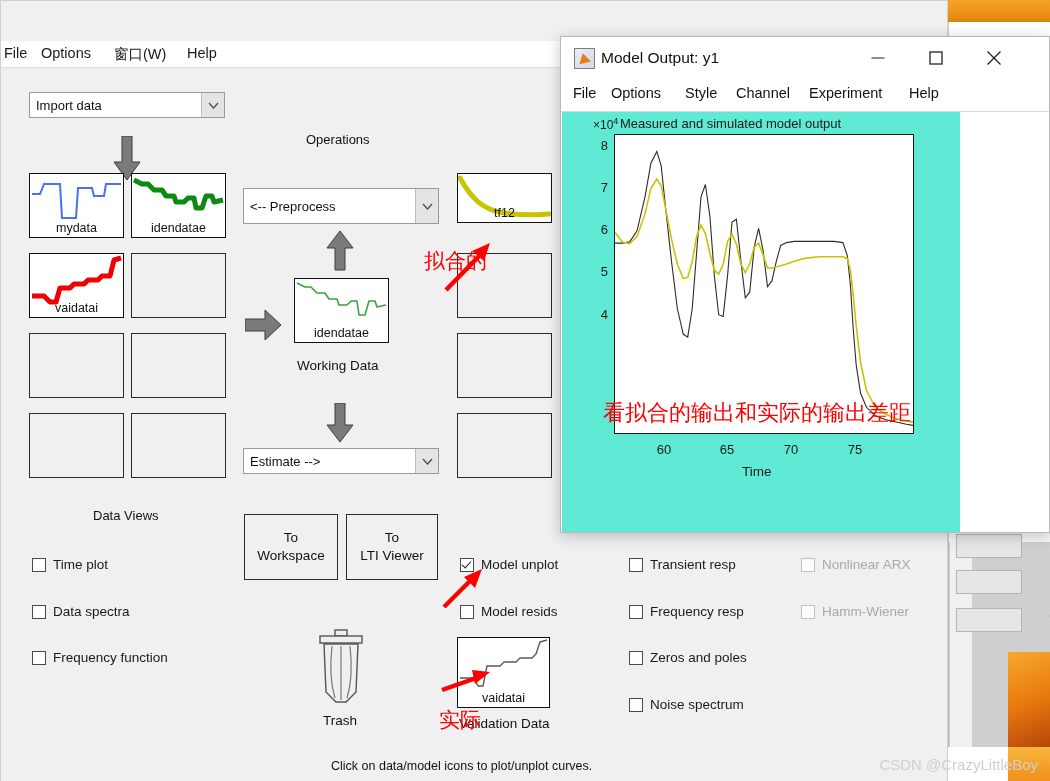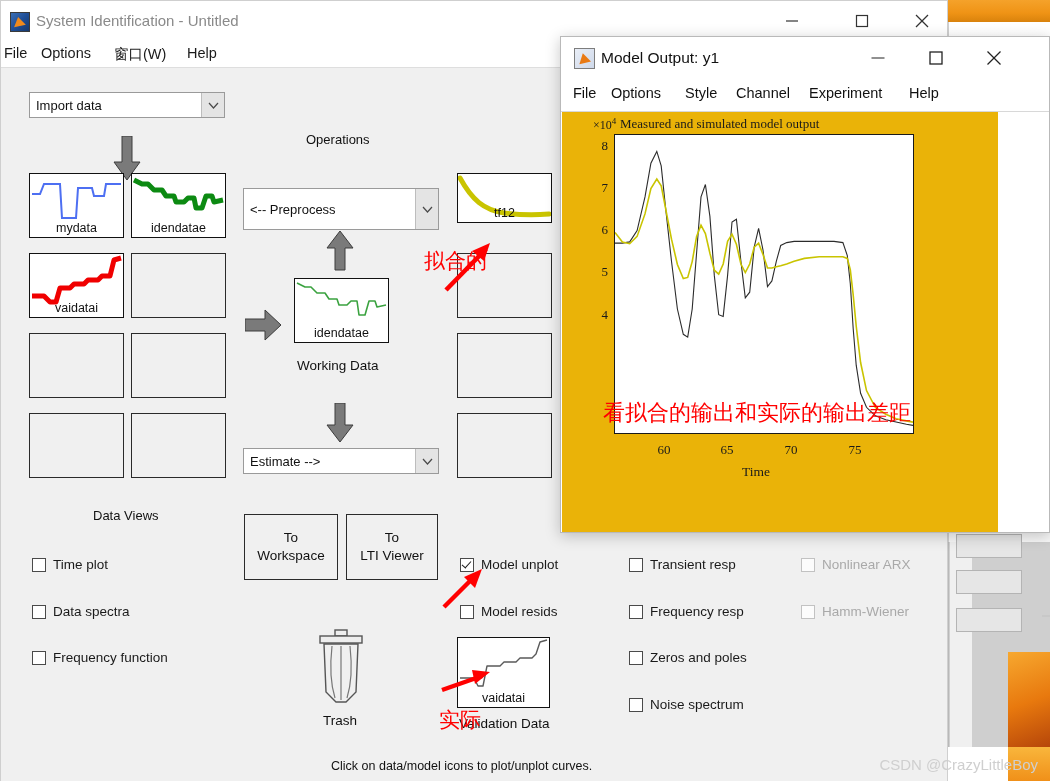--- a/index.html
+++ b/index.html
@@ -86,21 +86,21 @@
   .mo-titlebar{position:absolute;left:0;top:0;width:488px;height:42px;background:#ffffff;}
   .mo-icon{position:absolute;left:13px;top:11px;width:19px;height:19px;
      background:linear-gradient(135deg,#e9eef7 0%,#cfd9ea 100%);border:1px solid #7d7d7d;}
   .mo-icon:after{content:"";position:absolute;left:3px;top:4px;width:0;height:0;
      border-left:6px solid transparent;border-right:6px solid transparent;border-bottom:10px solid #e97a14;transform:rotate(-14deg);}
   .mo-title{position:absolute;left:40px;top:12px;font-size:15.5px;color:#111;white-space:nowrap;}
   .mo-btn{position:absolute;top:0;width:58px;height:42px;}
   .mo-btn svg{position:absolute;left:50%;top:50%;transform:translate(-50%,-50%);}
   .mo-menubar{position:absolute;left:0;top:42px;width:488px;height:32px;background:#ffffff;border-bottom:1px solid #d8d8d8;}
   .mo-menu{position:absolute;top:6px;font-size:14.5px;color:#111;white-space:nowrap;}
-  .mo-canvas{position:absolute;left:1px;top:75px;width:436px;height:420px;background:#eab308;font-family:Liberation Serif, serif;}
+  .mo-canvas{position:absolute;left:1px;top:75px;width:398px;height:420px;background:#5eead4;}
 
   .plot-title{position:absolute;left:58px;top:4px;font-size:13px;color:#1a1a1a;white-space:nowrap;}
   .plot-exp{position:absolute;left:31px;top:4px;font-size:12px;color:#1a1a1a;white-space:nowrap;}
   .plot-exp sup{font-size:9px;}
   .axes{position:absolute;left:52px;top:22px;width:300px;height:300px;background:#ffffff;border:1px solid #1a1a1a;box-sizing:border-box;}
   .ytick{position:absolute;right:0;font-size:13px;color:#1a1a1a;text-align:right;width:20px;}
   .xtick{position:absolute;font-size:13px;color:#1a1a1a;text-align:center;width:26px;}
   .xlabel{position:absolute;font-size:13.5px;color:#1a1a1a;}
   .bestfits{position:absolute;left:364px;top:22px;width:115px;height:300px;background:#ffffff;border:1px solid #1a1a1a;box-sizing:border-box;}
   .bestfits .bf-title{position:absolute;left:0;right:0;top:10px;text-align:center;font-size:13.5px;color:#111;font-weight:600;}
@@ -123,40 +123,20 @@
   <div class="bg-field" style="top:534px"></div>
   <div class="bg-field" style="top:570px"></div>
   <div class="bg-field" style="top:608px"></div>
   <div class="bg-thin-line"></div>
   <div class="bg-orange-bottom"></div>
   <div class="bg-orange-bottom2"></div>
 </div>
 
 <div id="sysid-window">
 
-  <div class="sid-titlebar">
-    <div class="sid-title-icon"></div>
-    <div class="sid-title-text">System Identification - Untitled</div>
-    <div class="sid-btn" style="left:768px">
-      <svg width="14" height="14" viewBox="0 0 14 14">
-          <line x1="1" y1="7" x2="13" y2="7" stroke="#333" stroke-width="1.2"></line>
-        </svg>
-    </div>
-    <div class="sid-btn" style="left:838px">
-      <svg width="14" height="14" viewBox="0 0 14 14">
-          <rect x="1.5" y="1.5" width="11" height="11" fill="none" stroke="#333" stroke-width="1.2"></rect>
-        </svg>
-    </div>
-    <div class="sid-btn" style="left:898px">
-      <svg width="16" height="16" viewBox="0 0 16 16">
-          <line x1="2" y1="2" x2="14" y2="14" stroke="#333" stroke-width="1.3"></line>
-          <line x1="14" y1="2" x2="2" y2="14" stroke="#333" stroke-width="1.3"></line>
-        </svg>
-    </div>
-  </div>
 
   <div class="sid-menubar">
     <div class="sid-menu" style="left:3px">File</div>
     <div class="sid-menu" style="left:40px">Options</div>
     <div class="sid-menu" style="left:113px">窗口(W)</div>
     <div class="sid-menu" style="left:186px">Help</div>
   </div>
 
   <div class="sid-body">
 
@@ -197,21 +177,21 @@
       </svg>
       <div class="dlabel">vaidatai</div>
     </div>
 
     <div class="dbox empty" style="left:130px;top:185px;width:95px;height:65px;"></div>
     <div class="dbox empty" style="left:28px;top:265px;width:95px;height:65px;"></div>
     <div class="dbox empty" style="left:130px;top:265px;width:95px;height:65px;"></div>
     <div class="dbox empty" style="left:28px;top:345px;width:95px;height:65px;"></div>
     <div class="dbox empty" style="left:130px;top:345px;width:95px;height:65px;"></div>
 
-    <div class="combo" style="left:242px;top:120px;width:196px;height:42px;">
+    <div class="combo" style="left:242px;top:120px;width:196px;height:36px;">
       <span class="cb-text">&lt;-- Preprocess</span>
       <span class="cb-arrow">
         <svg width="11" height="7" viewBox="0 0 11 7">
             <path d="M1 1 L5.5 6 L10 1" fill="none" stroke="#4a4a4a" stroke-width="1.2"></path>
           </svg>
       </span>
     </div>
 
     <div class="garrow" style="left:323px;top:163px;">
       <svg width="32" height="40" viewBox="0 0 32 40">

